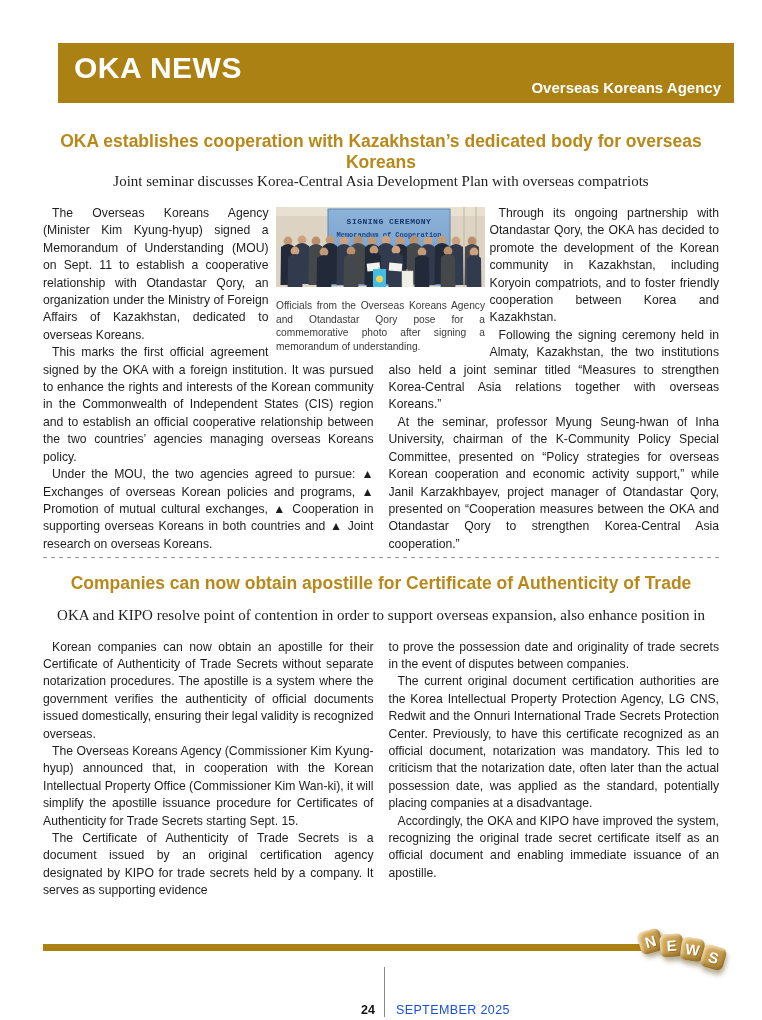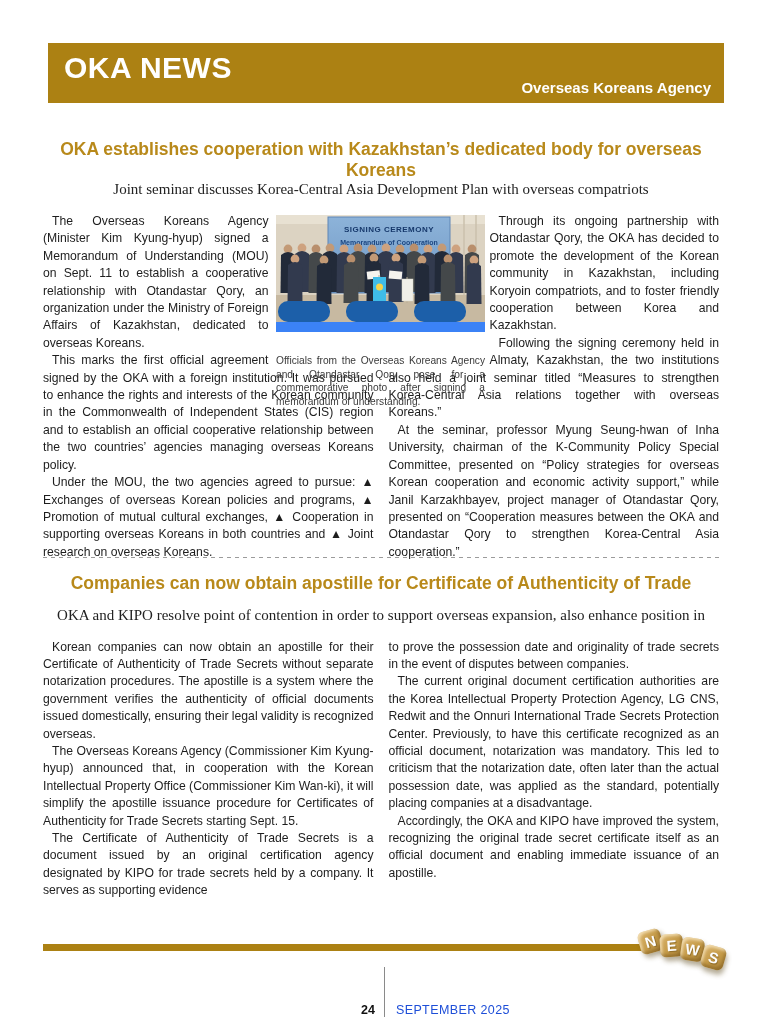--- a/index.html
+++ b/index.html
@@ -1,47 +1,47 @@
 <!DOCTYPE html>
 <html><head>
 <meta charset="utf-8">
 <style>
   html,body{margin:0;padding:0;background:#ffffff;}
   .page{position:relative;width:762px;height:1020px;background:#fff;overflow:hidden;
         font-family:"Liberation Sans","DejaVu Sans",sans-serif;color:#1d1d1d;}
   .content{position:absolute;left:43px;top:43px;width:676px;}
 
   
-  .masthead{position:absolute;left:5px;top:0;width:676px;height:60px;background:#ac8113;}
+  .masthead{position:absolute;left:15px;top:0;width:676px;height:60px;background:#ac8113;}
   .masthead-title{position:absolute;left:16px;top:8px;font-size:30px;font-weight:bold;color:#ffffff;letter-spacing:.5px;}
   .masthead-sub{position:absolute;right:13px;bottom:7px;font-size:15px;font-weight:bold;color:#ffffff;}
 
   
   .headline{color:#b8891a;font-weight:bold;font-size:17.5px;line-height:20.5px;text-align:center;}
   .subheadline{font-family:"Liberation Serif","DejaVu Serif",serif;font-size:15px;line-height:19px;
                color:#222;text-align:center;font-weight:normal;}
 
-  .article1{position:absolute;left:0;top:96px;width:676px;}
+  .article1{position:absolute;left:0;top:88px;width:676px;}
   .article1 .subheadline{margin-top:7px;}
   .article2{position:absolute;left:0;top:530px;width:676px;}
   .article2 .subheadline{margin-top:6px;}
 
   
   .bodywrap{position:relative;margin-top:14px;}
   .cols{display:flex;gap:15px;}
   .col{flex:1 1 0;font-size:12.2px;line-height:17.4px;text-align:justify;}
   .col p{margin:0;text-indent:9px;}
   .col p.noindent{text-indent:0;}
   .push-r{float:right;width:105px;height:152px;}
   .push-l{float:left;width:101px;height:152px;}
 
   
   .photo-block{position:absolute;left:233px;top:2px;width:209px;}
-  .photo-frame{width:209px;height:117px;overflow:hidden;background:#3b82f6;}
-  .caption{margin:22px 0 0 0;font-size:10.2px;line-height:13.6px;color:#3a3a3a;text-align:justify;}
+  .photo-frame{width:209px;height:80px;overflow:hidden;background:#3b82f6;font-family:Liberation Mono, monospace;}
+  .caption{margin:12px 0 0 0;font-size:10.2px;line-height:13.6px;color:#3a3a3a;text-align:justify;}
 
   
   .dashed{position:absolute;left:0;top:514px;width:676px;height:1px;
           background:repeating-linear-gradient(90deg,#9b9b9b 0 4px,transparent 4px 8px);}
 
   
   .goldbar{position:absolute;left:0;top:901px;width:603px;height:7px;background:#ac8113;}
   .newsblocks{position:absolute;left:594px;top:879px;width:92px;height:58px;}
   .cube{position:absolute;width:23px;height:23px;border-radius:6px;
         background:linear-gradient(135deg,#dcb56d 0%,#c49a48 55%,#a8823a 100%);

